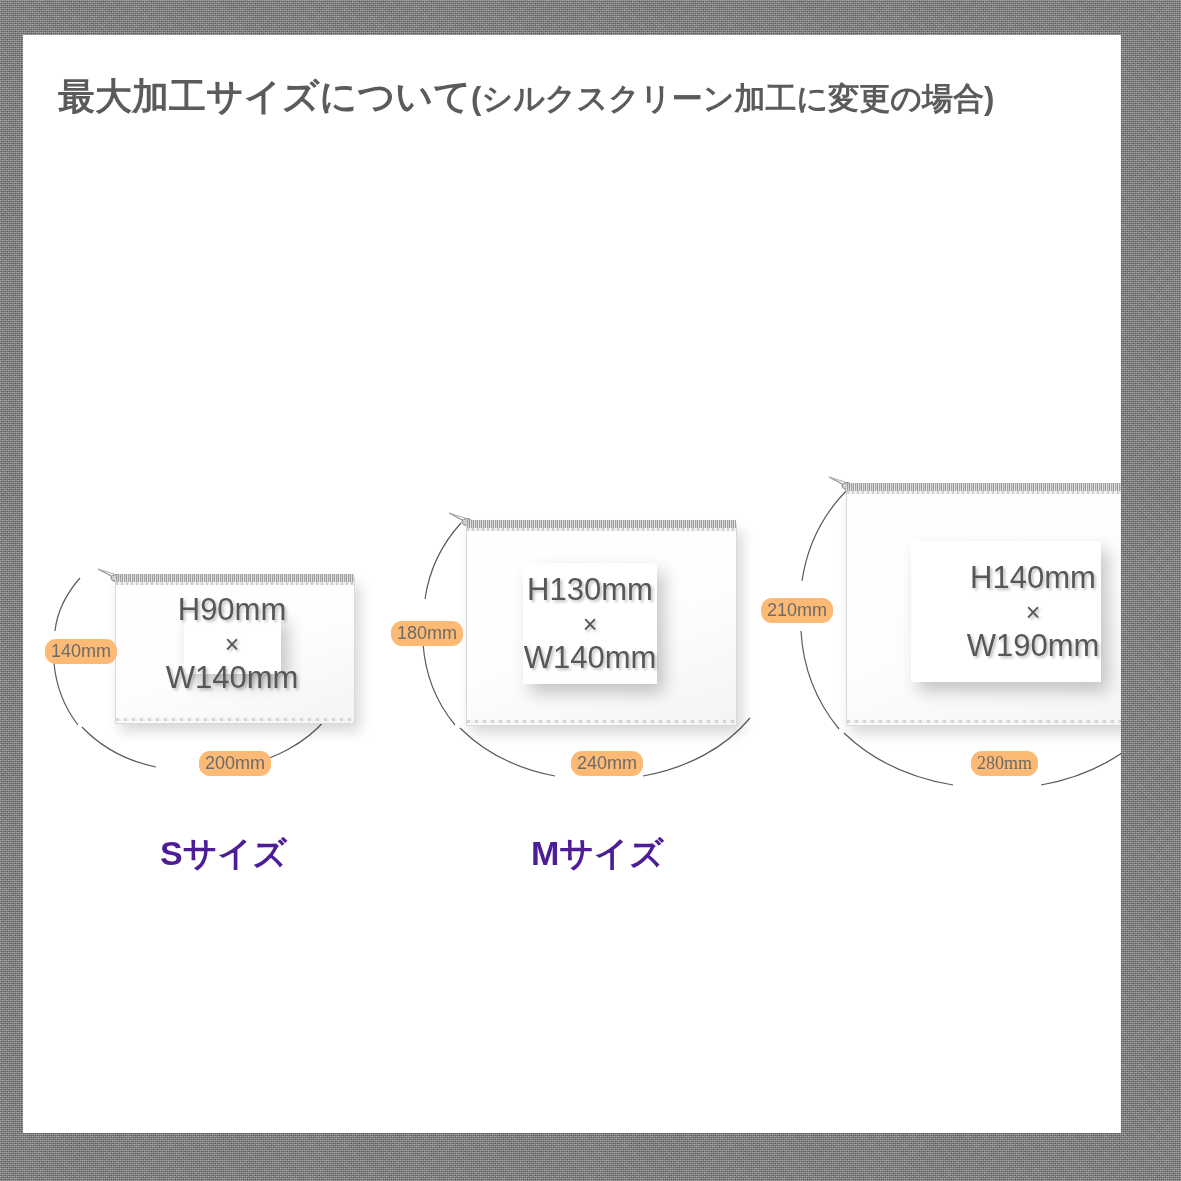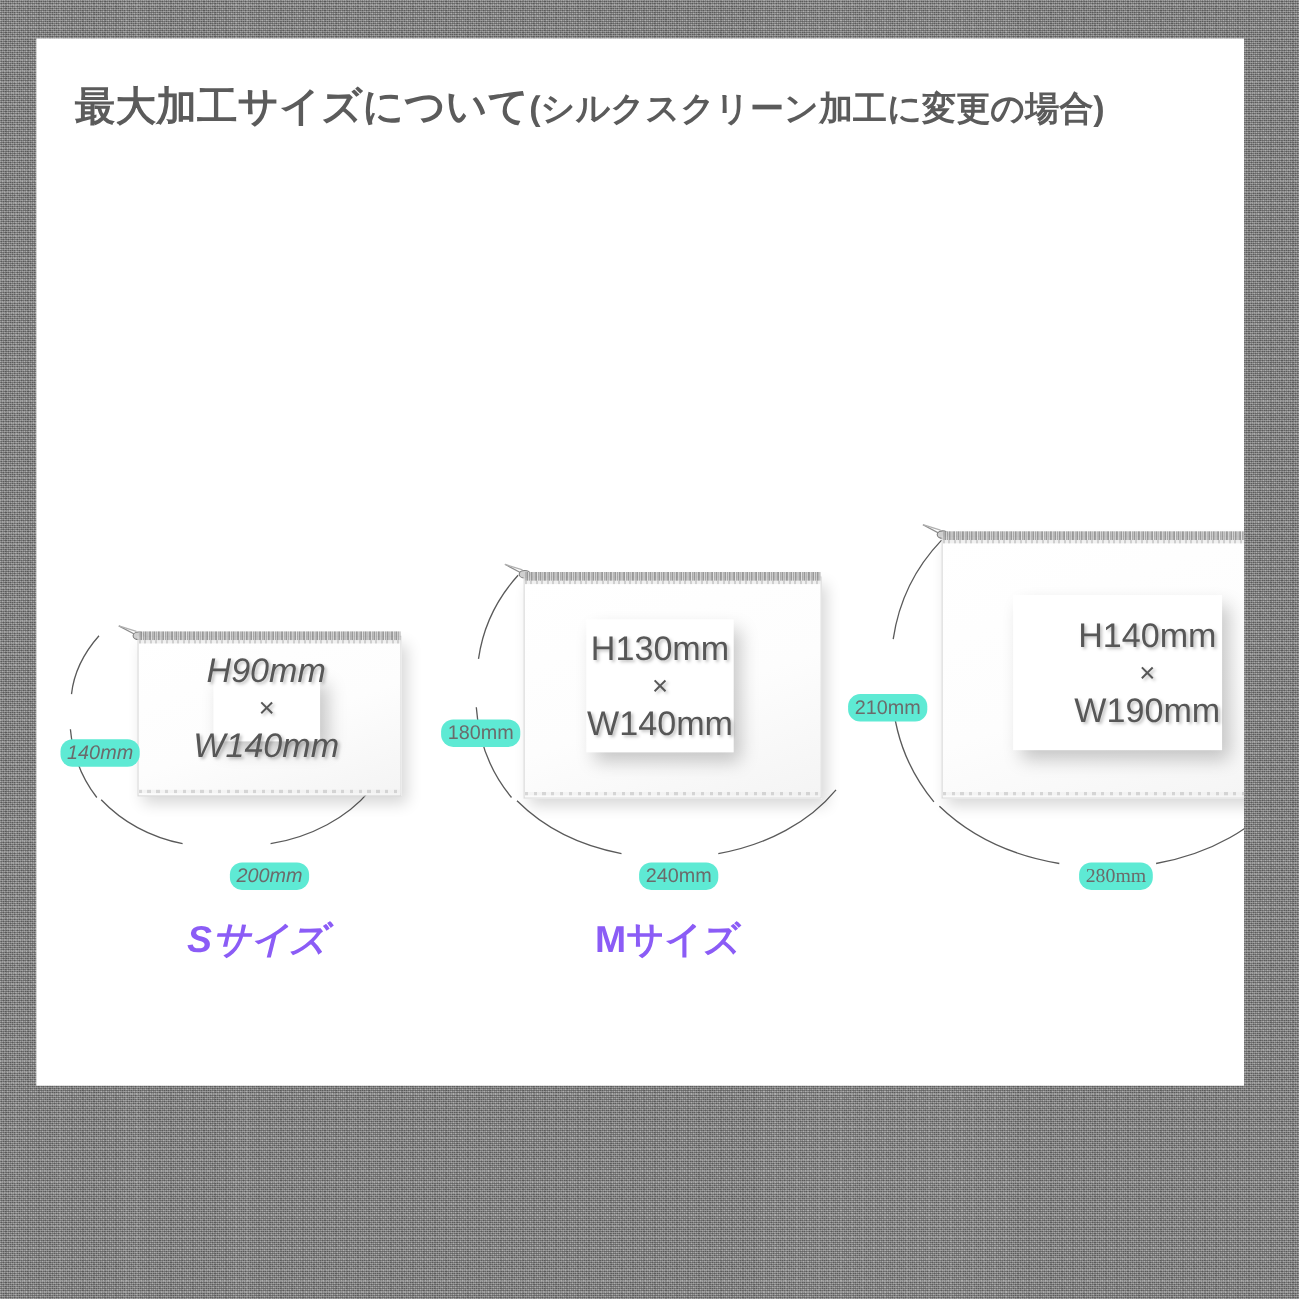--- a/index.html
+++ b/index.html
@@ -21,22 +21,22 @@
     background-image:
       repeating-linear-gradient(0deg,  rgba(255,255,255,.30) 0 1px, rgba(0,0,0,.30) 1px 2px),
       repeating-linear-gradient(90deg, rgba(255,255,255,.26) 0 1px, rgba(0,0,0,.26) 1px 2px),
       repeating-linear-gradient(45deg, rgba(255,255,255,.16) 0 1px, rgba(0,0,0,.16) 1px 3px),
       repeating-linear-gradient(-45deg,rgba(255,255,255,.13) 0 1px, rgba(0,0,0,.13) 1px 3px);
     mix-blend-mode:overlay;
     pointer-events:none;
   }
   
   #card{
-    position:absolute;left:33px;top:35px;
-    width:1098px;height:952px;
+    position:absolute;left:23px;top:35px;
+    width:1098px;height:1098px;
     background:#fff;
     overflow:hidden;
   }
   
   #title{
     position:absolute;left:35px;top:37px;
     width:1050px;
     color:#5b5b5b;
     font-weight:bold;
     font-size:37px;
@@ -93,48 +93,47 @@
     white-space:nowrap;
     text-shadow:2px 2px 3px rgba(0,0,0,.25);
   }
   .area-text .x{font-size:25px;display:block;}
   
   .dim{
     position:absolute;
     color:#6b6b6b;
     font-size:18px;
     white-space:nowrap;
-    background:#5eead4;
+    background:#fdba74;
     padding:2px 6px;
     border-radius:11px;
-    margin-top:33px;
   }
   
   .caption{
     position:absolute;
-    color:#8b5cf6;
+    color:#4c1d95;
     font-size:34px;
     font-weight:bold;
     white-space:nowrap;
   }
   svg{display:block;overflow:visible;}
 </style>
 </head>
 <body>
 
 <div id="stage">
   <div id="noise"></div>
 
   <div id="card">
 
     <div id="title">
       <span>最大加工サイズについて</span><span class="paren">(シルクスクリーン加工に変更の場合)</span>
     </div>
 
-    <div class="group" style="left:0px;top:0px;width:400px;height:800px;font-style:italic;">
+    <div class="group" style="left:0px;top:0px;width:400px;height:800px;">
 
       <svg style="position:absolute;left:0;top:460px;width:400px;height:300px;" viewBox="0 0 400 300" width="400" height="300">
 
         <path d="M 57 83 C 42 100 34 118 32 136" fill="none" stroke="#5a5a5a" stroke-width="1.2"></path>
         <path d="M 31 168 C 33 190 41 212 55 230" fill="none" stroke="#5a5a5a" stroke-width="1.2"></path>
 
         <path d="M 59 232 C 78 252 104 266 133 272" fill="none" stroke="#5a5a5a" stroke-width="1.2"></path>
 
         <path d="M 213 272 C 250 266 283 248 303 224" fill="none" stroke="#5a5a5a" stroke-width="1.2"></path>
       </svg>

